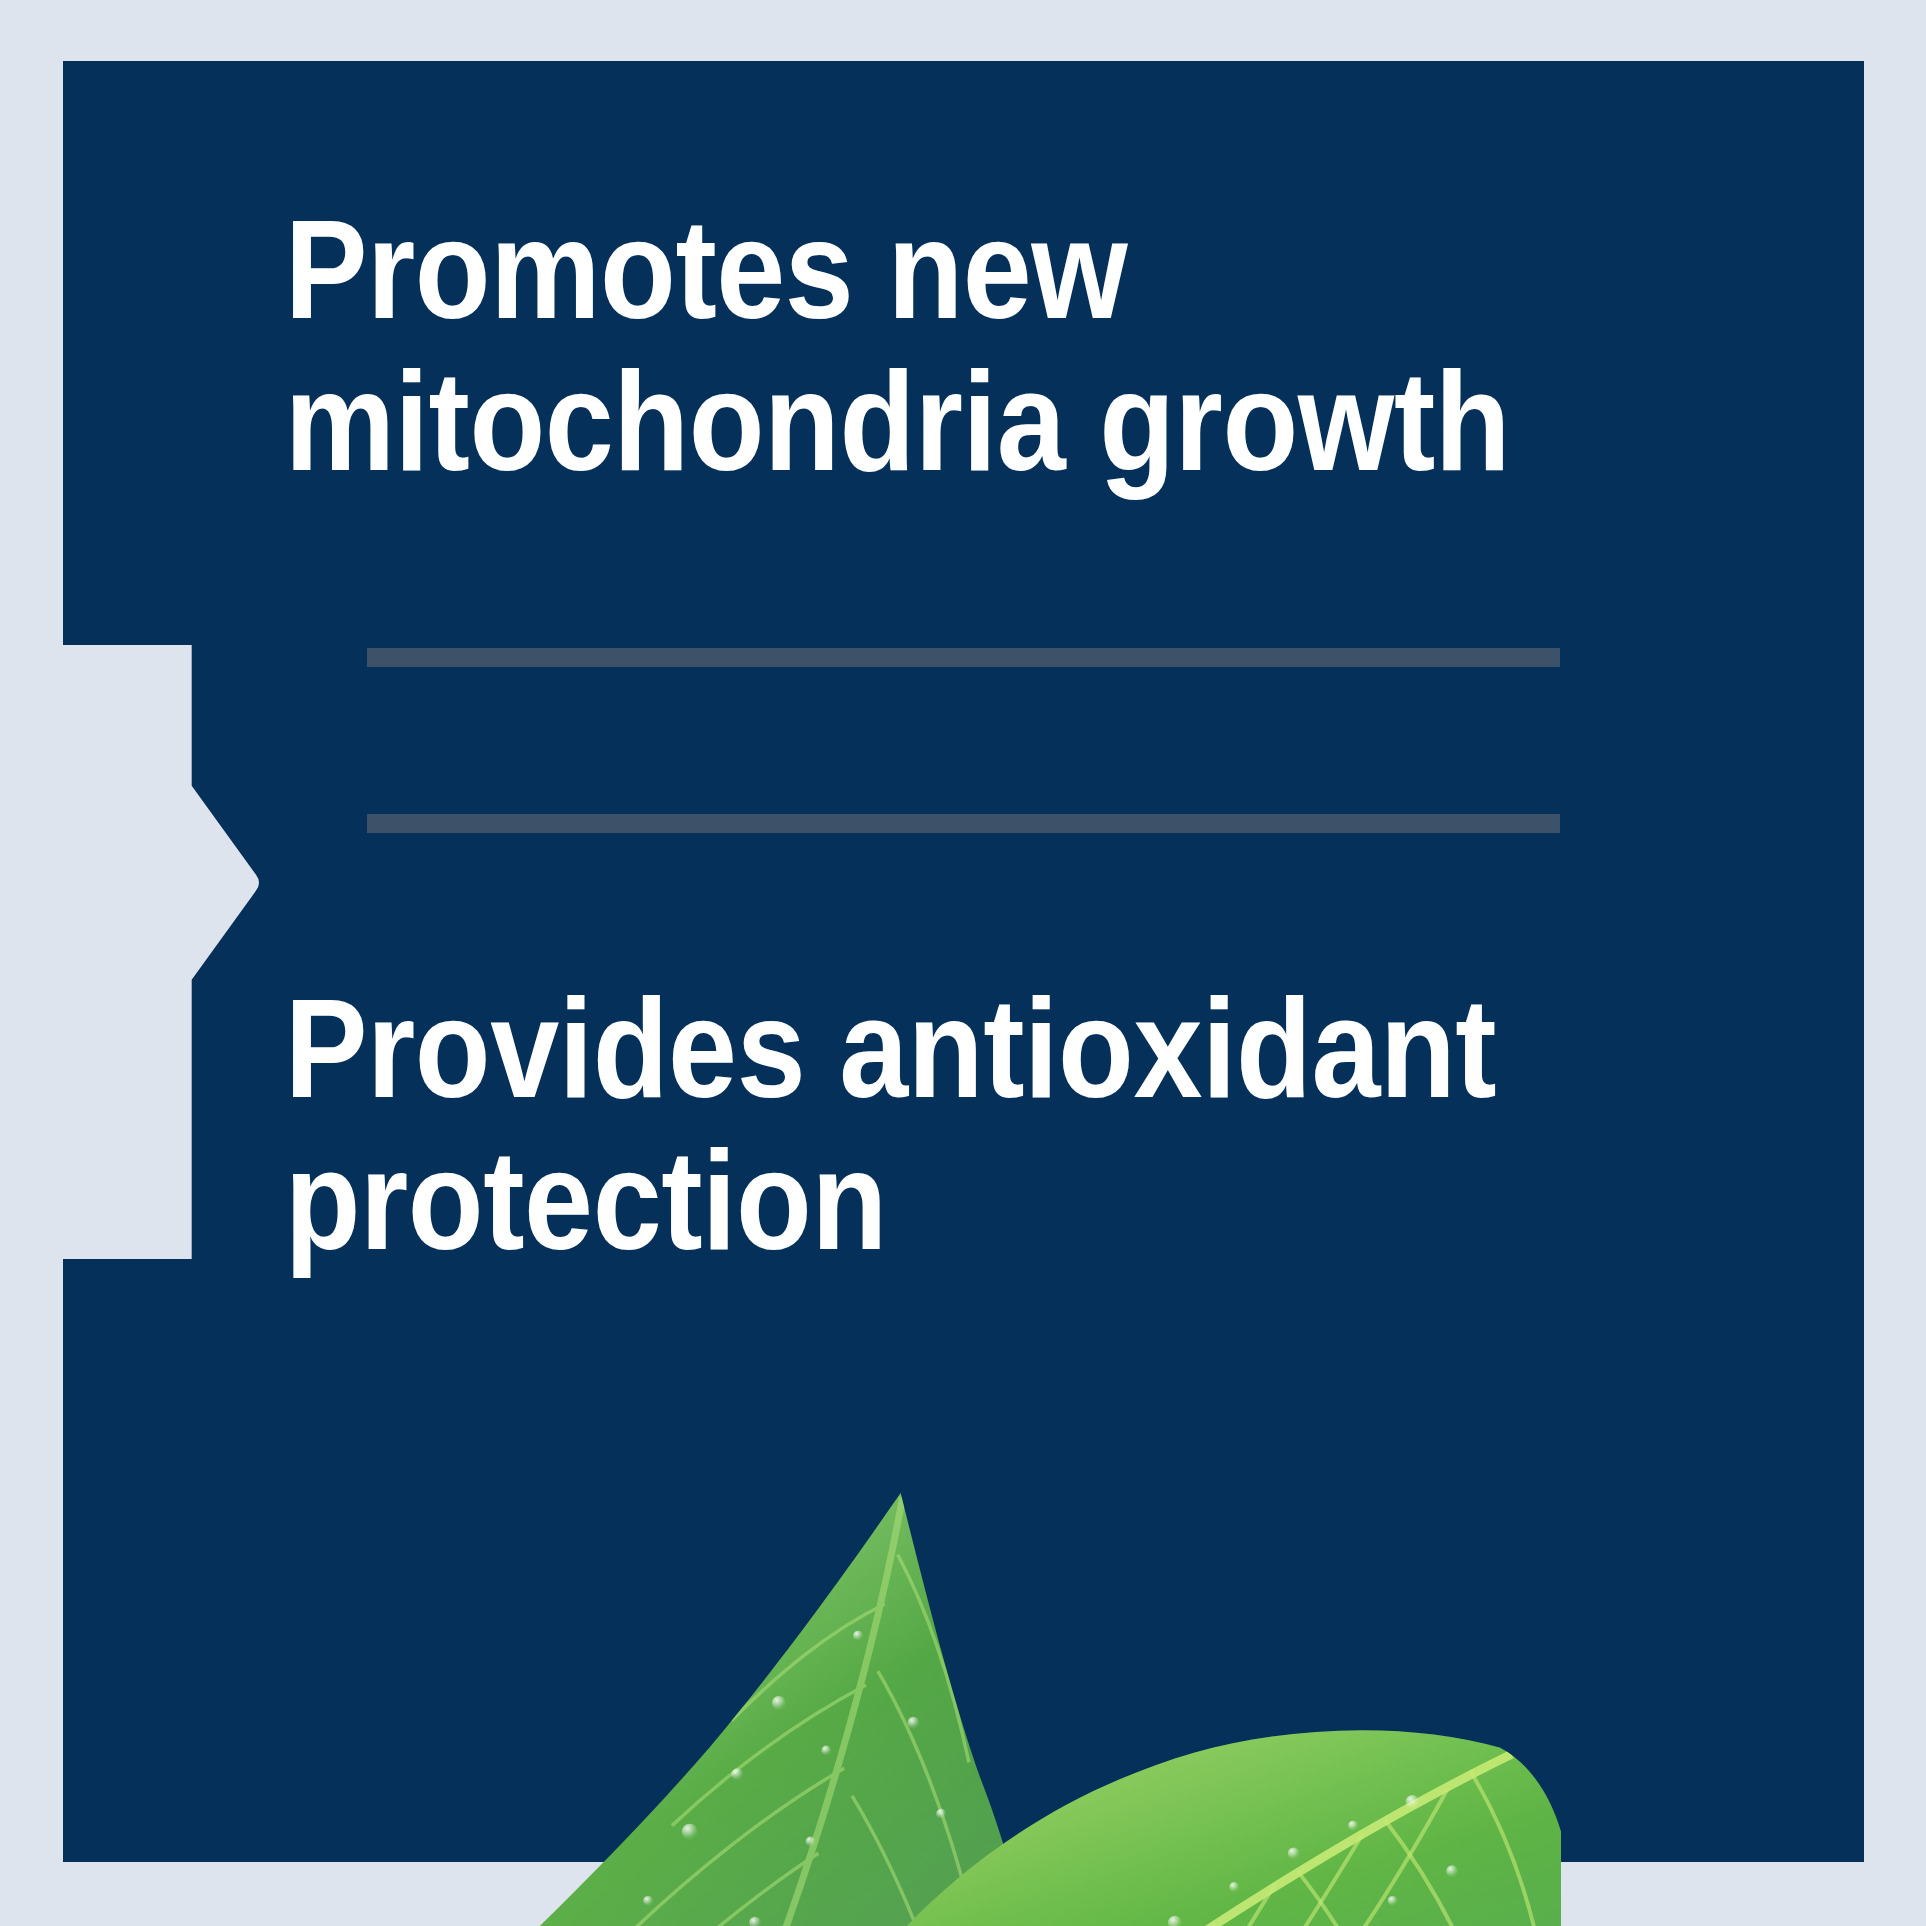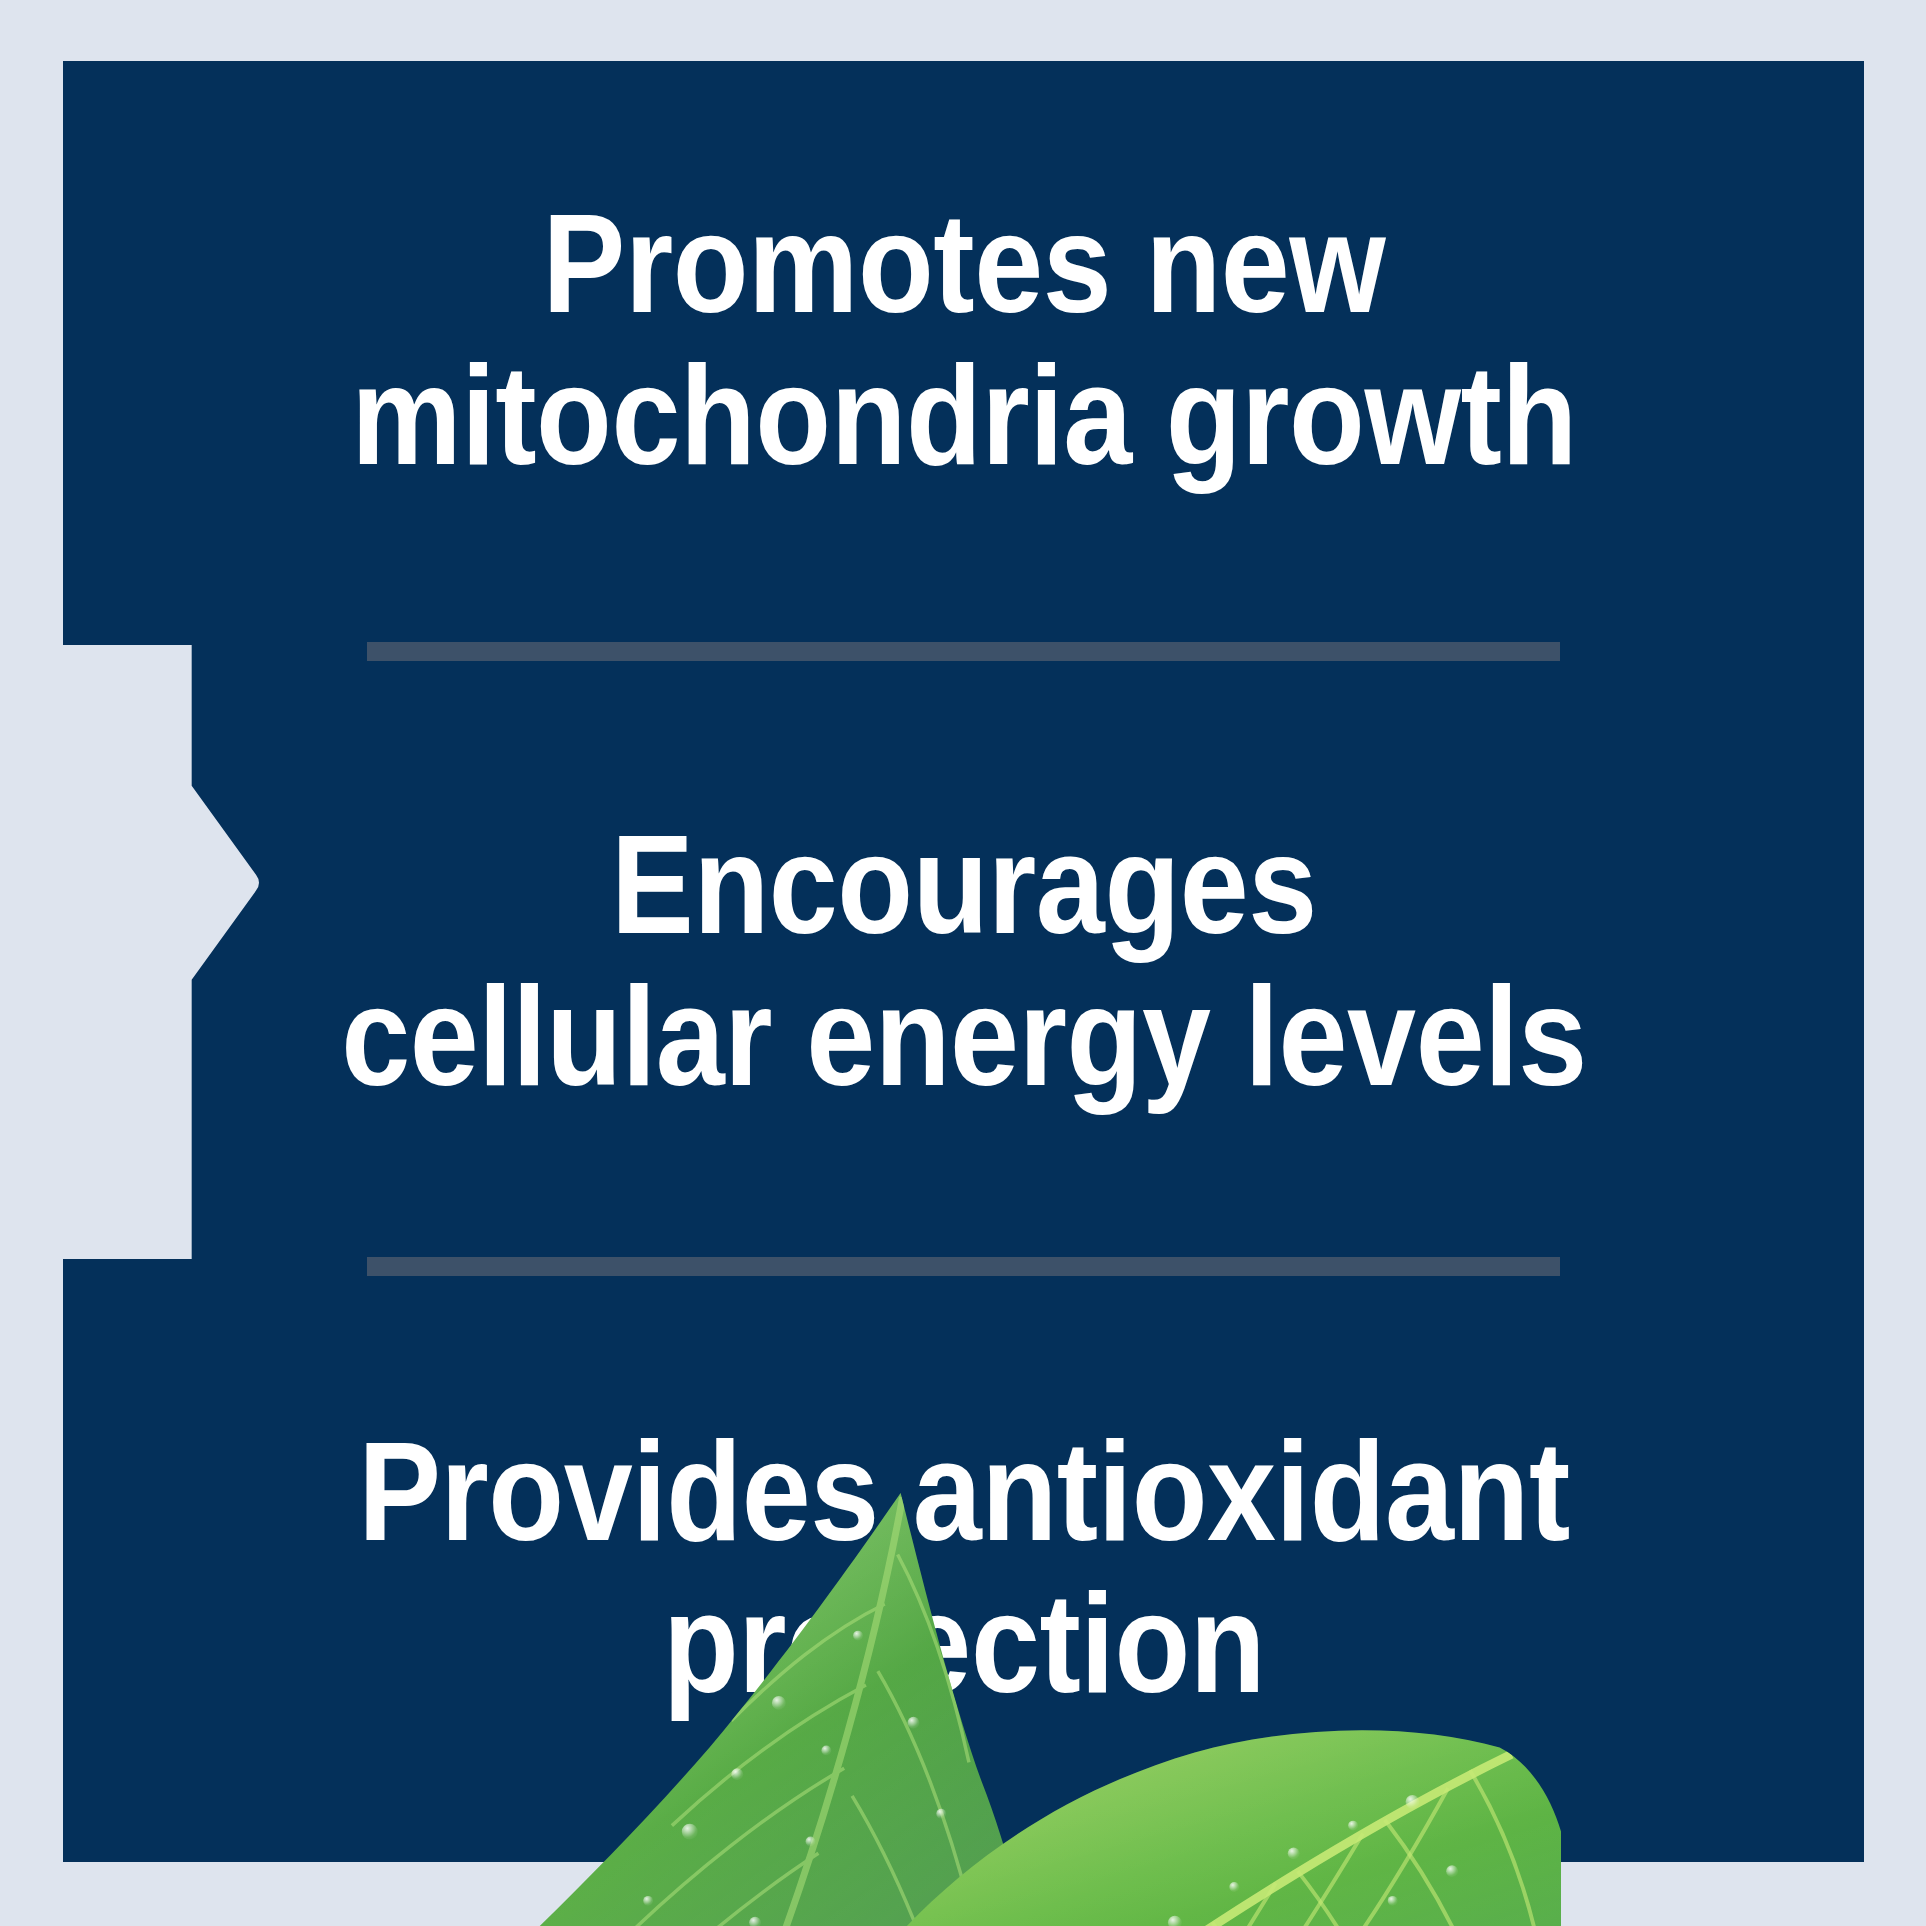--- a/index.html
+++ b/index.html
@@ -49,22 +49,21 @@
     position: absolute;
     left: 0;
     top: 0;
     width: 1801px;
     padding-top: 119px;
     box-sizing: border-box;
   }
 
   .benefit {
     width: 1544px;
-    margin: 1px auto;
-    text-align: center;
+    margin: 7px auto;
   }
 
   .benefit-text {
     color: #ffffff;
     font-weight: 700;
     font-size: 141px;
     line-height: 1.08;
     letter-spacing: -0.5px;
     transform: scaleX(0.88);
     transform-origin: center center;
@@ -107,24 +106,20 @@
 
     <div class="benefits">
 
       <div class="benefit benefit-1">
         <p class="benefit-text">Promotes new
 mitochondria growth</p>
       </div>
 
       <div class="divider divider-1"></div>
 
-      <div class="benefit benefit-2">
-        <p class="benefit-text">Encourages
-cellular energy levels</p>
-      </div>
 
       <div class="divider divider-2"></div>
 
       <div class="benefit benefit-3">
         <p class="benefit-text">Provides antioxidant
 protection</p>
       </div>
 
     </div>
 

